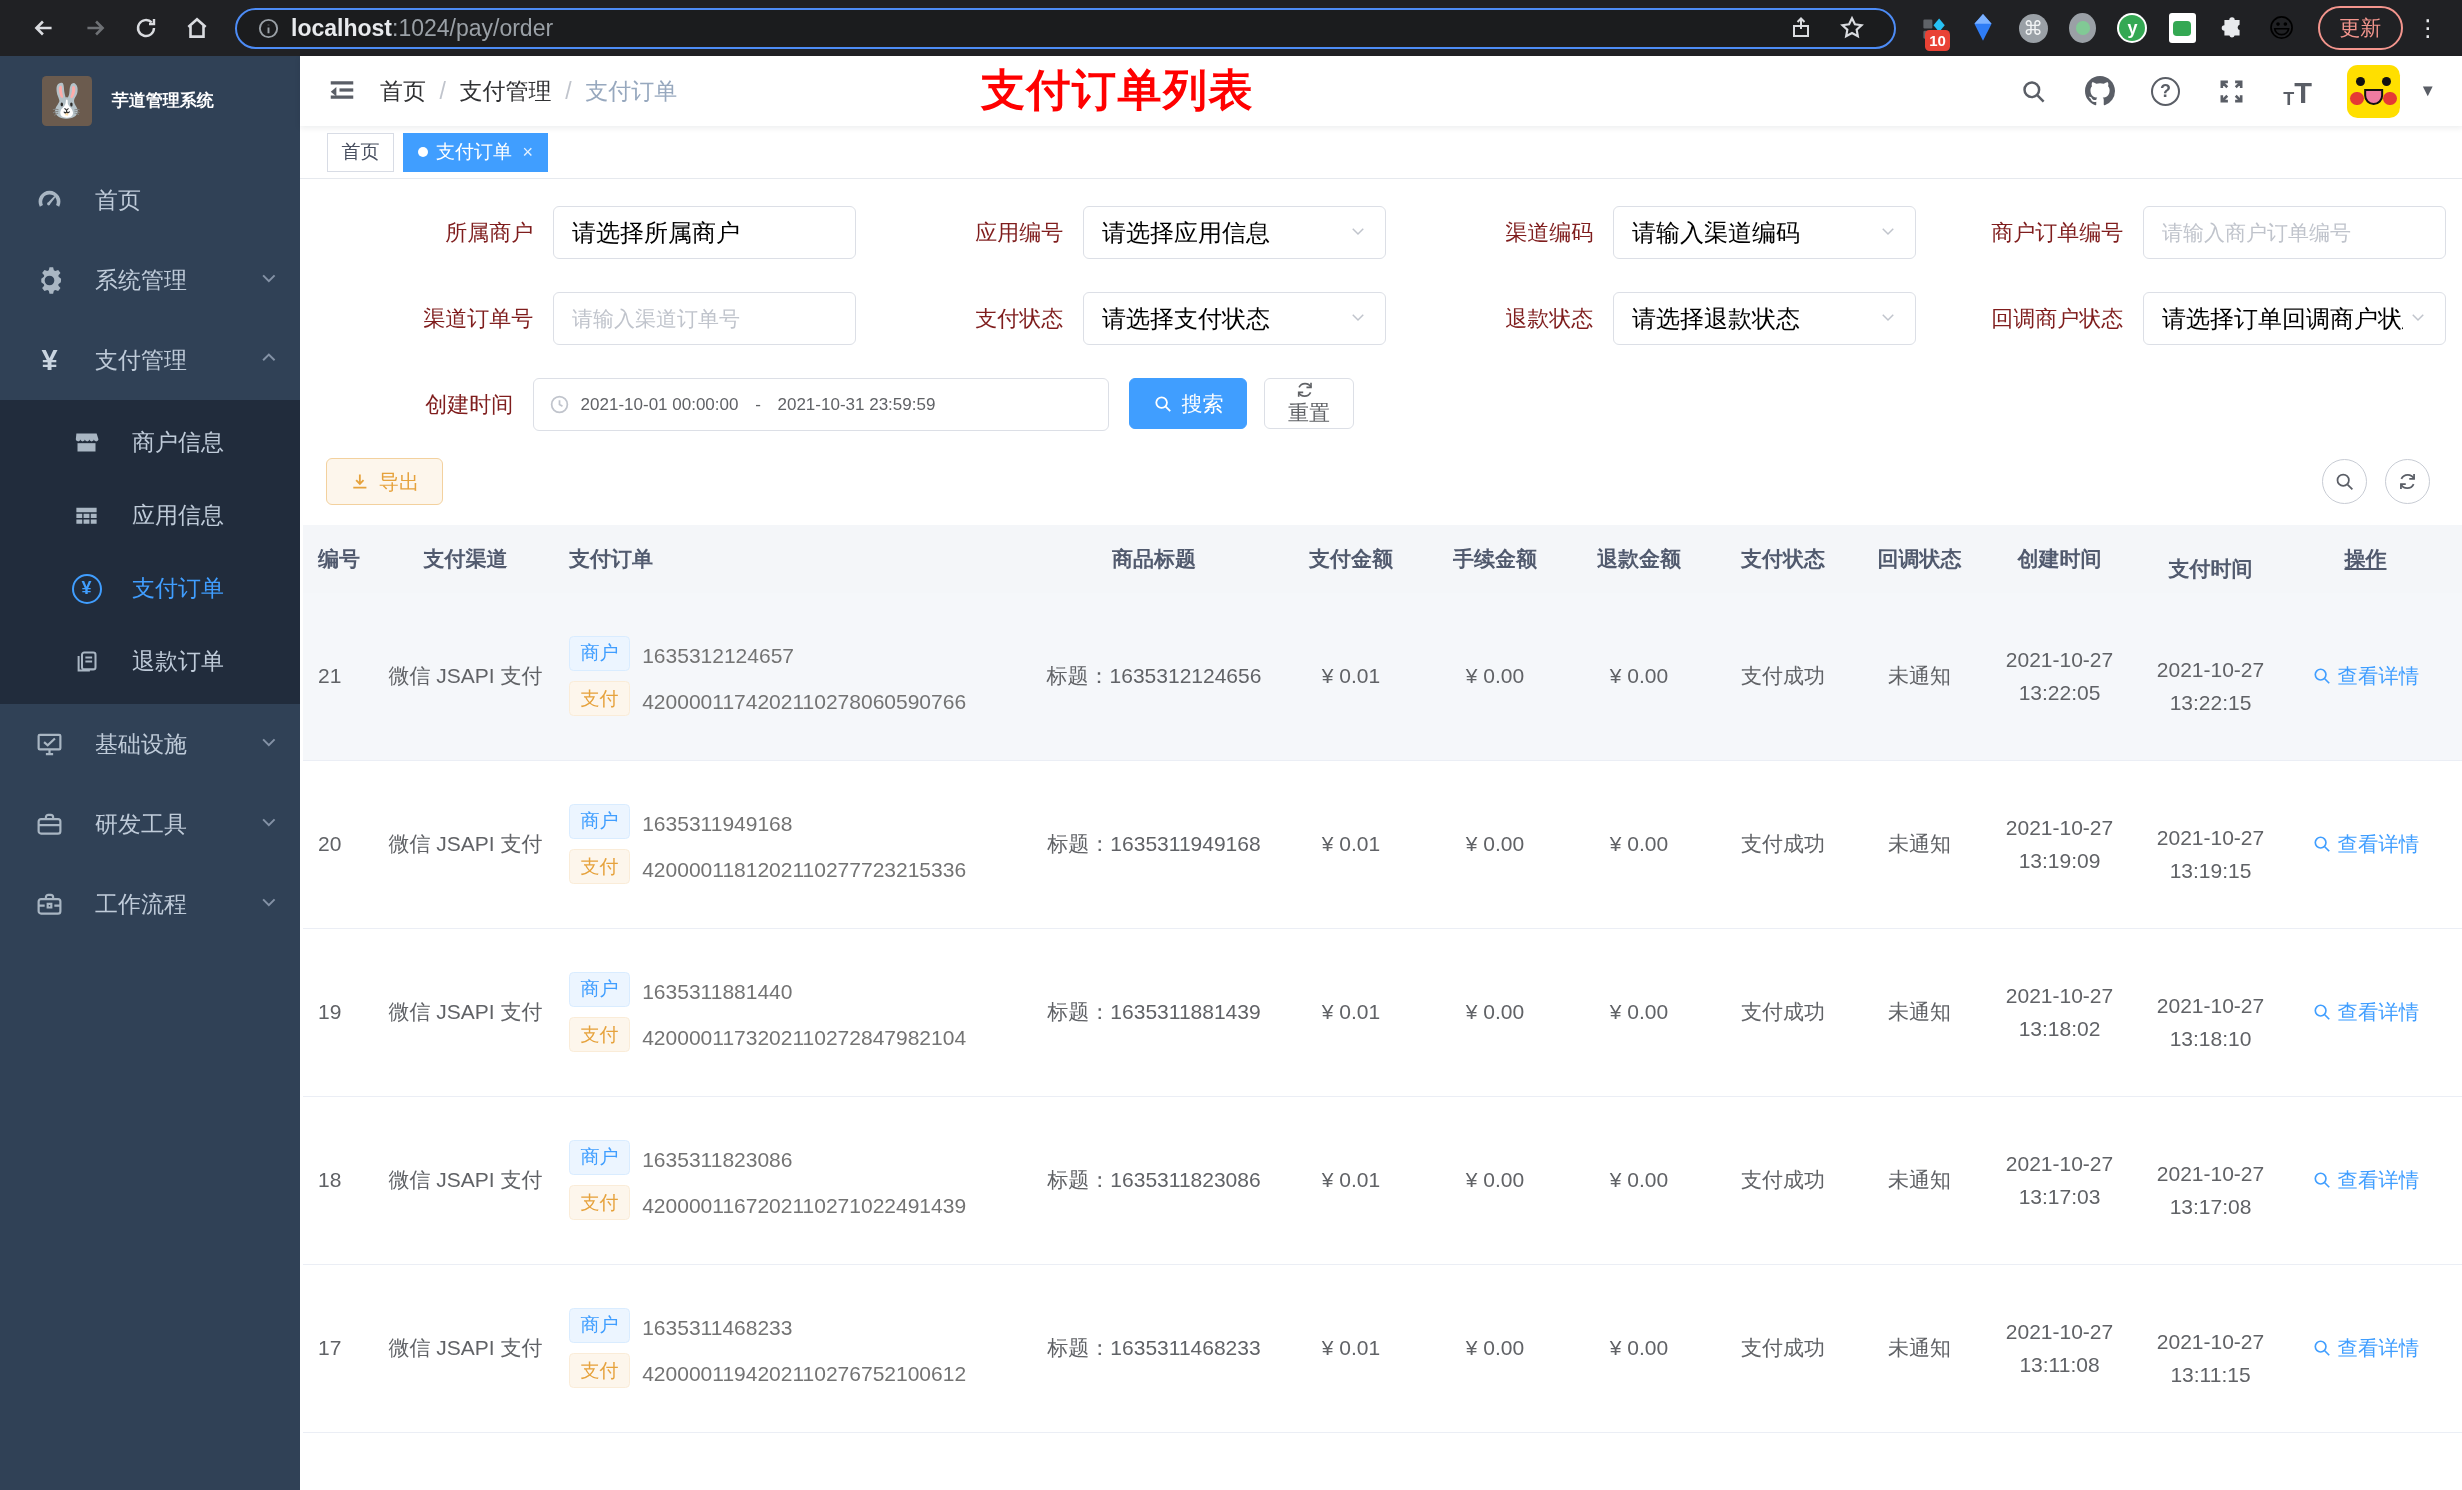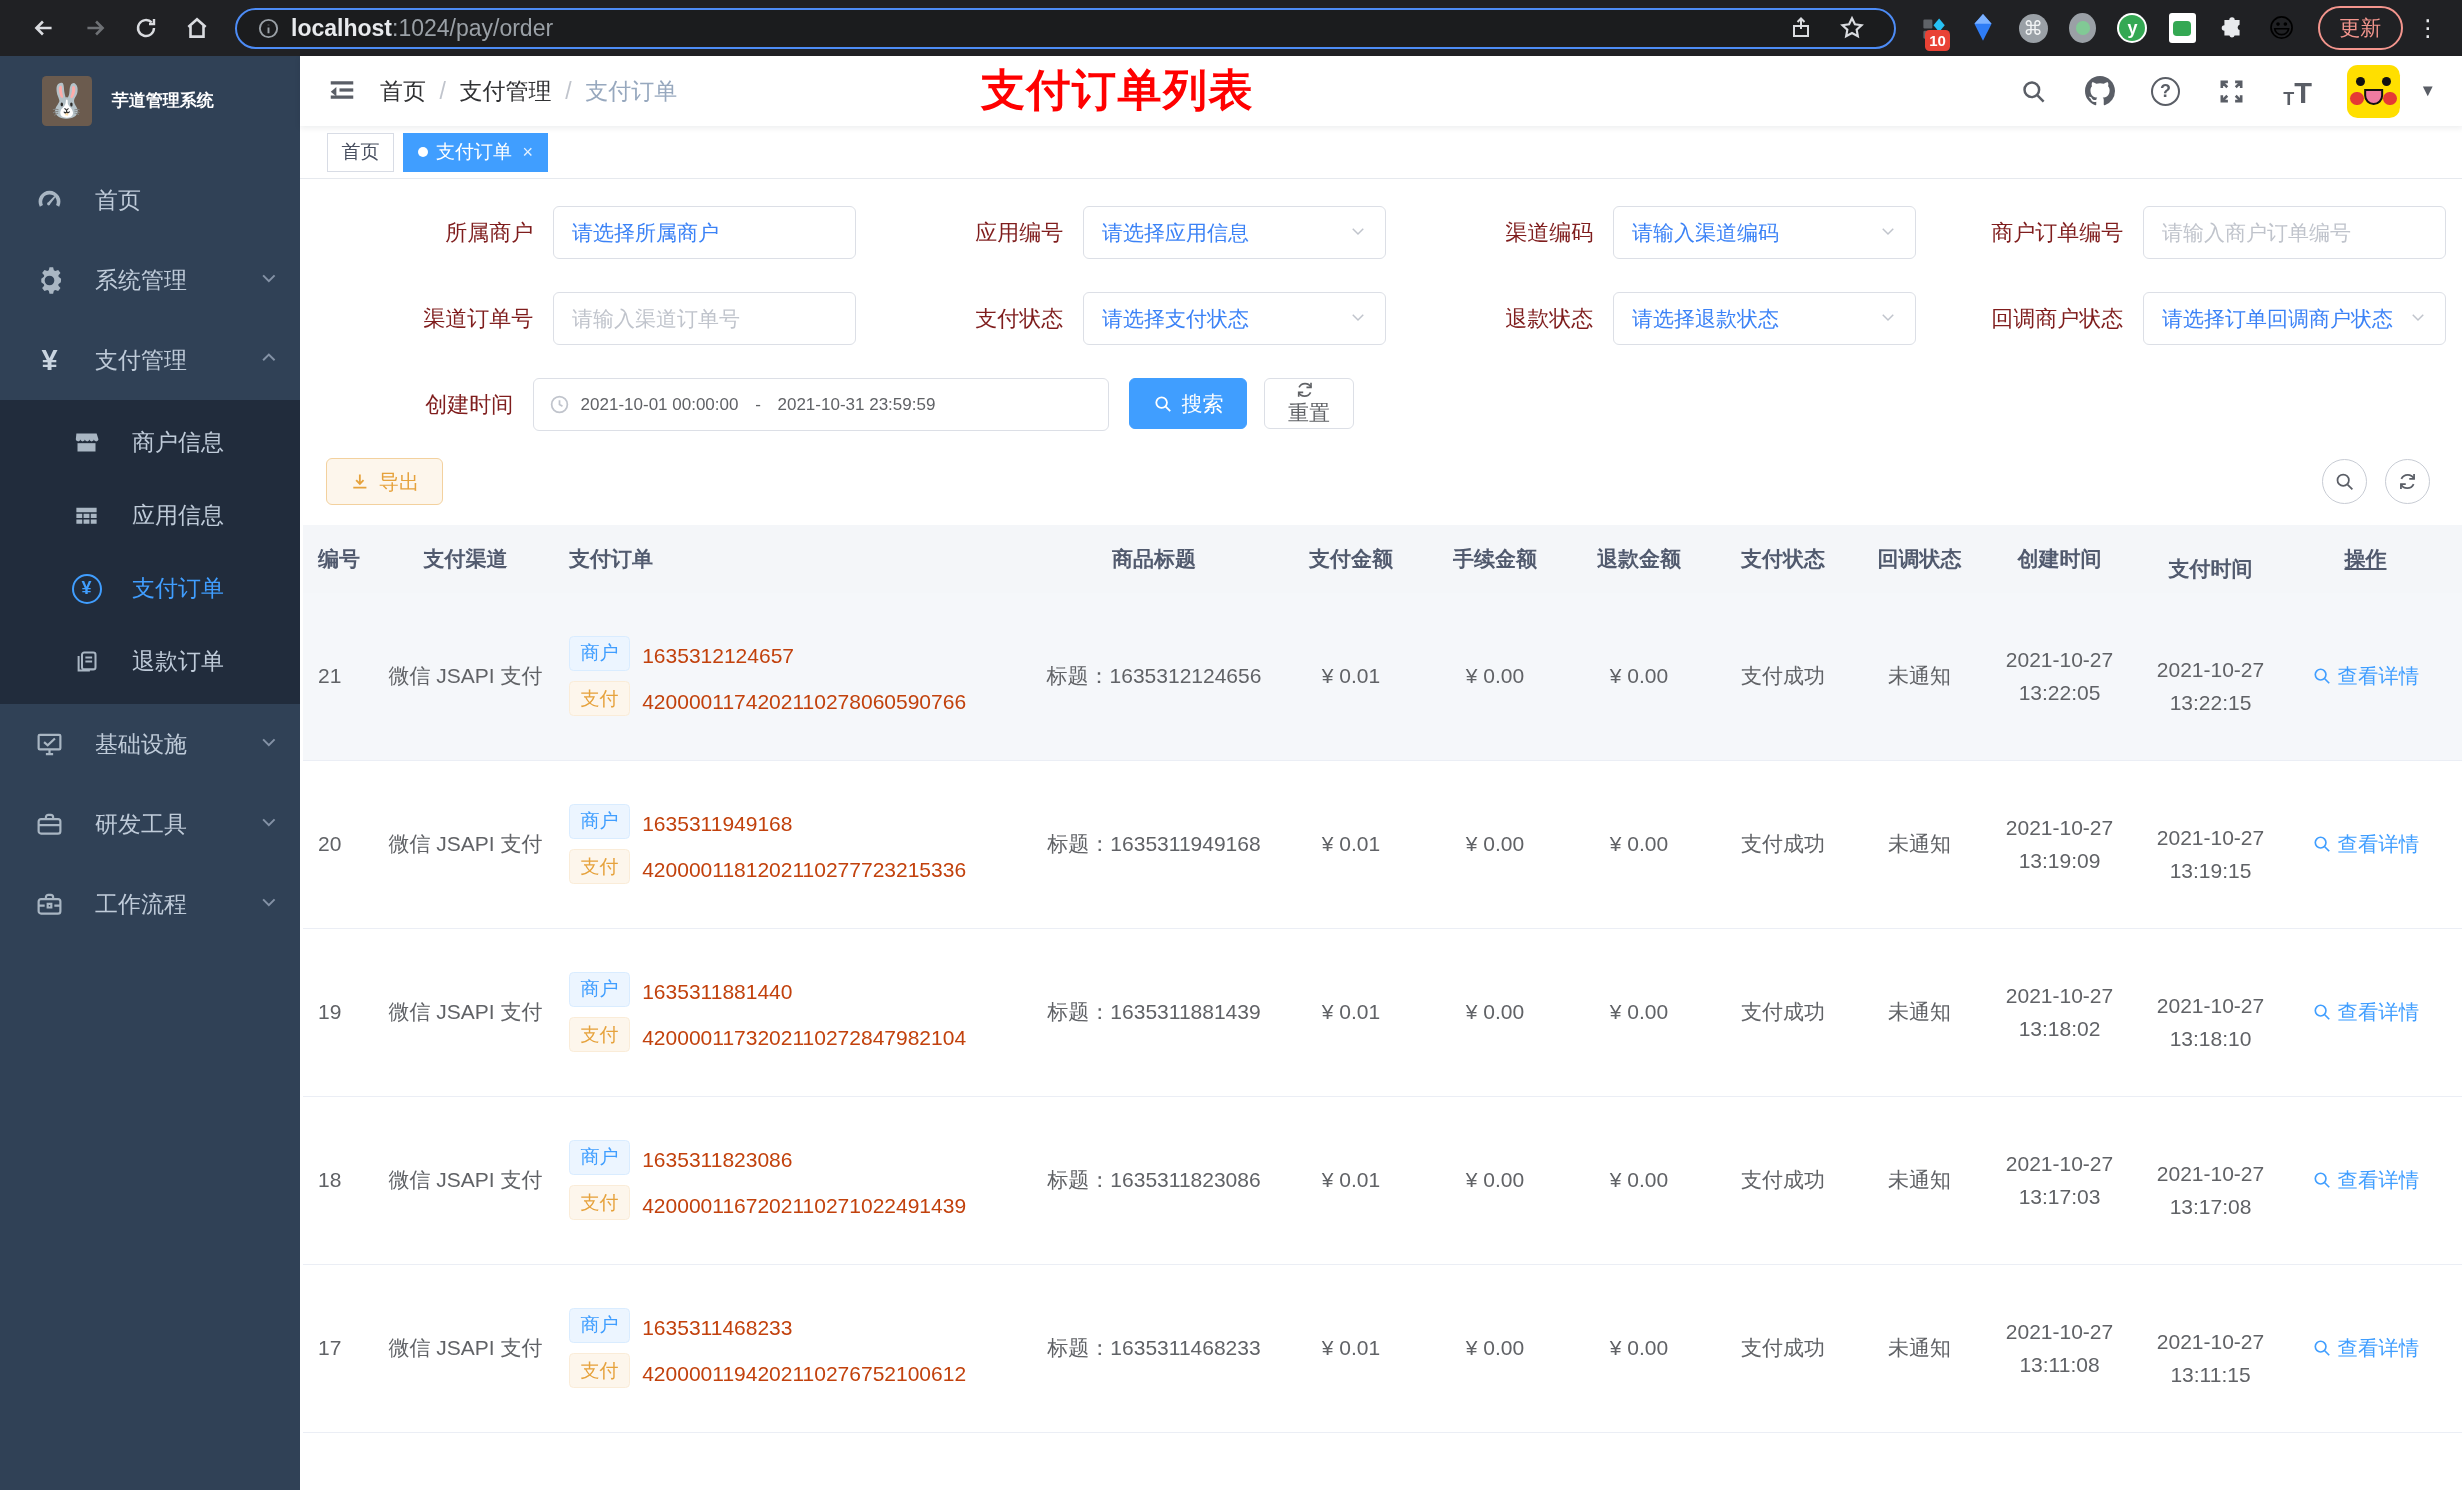--- a/index.html
+++ b/index.html
@@ -94,21 +94,21 @@
   .vtab .dot { width:10.6px; height:10.6px; border-radius:50%; background:#fff; margin-right:7.6px; }
   .vtab .x { margin-left:10.6px; font-size:18px; opacity:.85; }
 
   
   .filters { padding:27px 15px 0 26px; }
   .frow { display:flex; margin-bottom:33px; }
   .fg { width:530px; display:flex; align-items:center; flex:none; }
   .flabel { flex:1; text-align:right; padding-right:19.7px; font-size:22px; color:#7f1d1d; font-weight:500; white-space:nowrap; }
   .ctrl { width:303px; height:53px; border:0.8px solid #dcdfe6; border-radius:6px; background:#fff;
     display:flex; align-items:center; padding:0 18px; flex:none; }
-  .ctrl .ph { color:#3b82f6; font-size:21px; flex:1; white-space:nowrap; overflow:hidden; }
+  .ctrl .ph { color:#000000; font-size:24px; flex:1; white-space:nowrap; overflow:hidden; }
   .ctrl input { border:none; outline:none; width:100%; font-size:21px; color:#606266; background:transparent; }
   .ctrl input::placeholder { color:#c0c4cc; }
   .ctrl .chev { color:#c0c4cc; flex:none; margin-left:6px; }
   .daterange { width:576px; height:53px; border:0.8px solid #dcdfe6; border-radius:6px; display:flex;
     align-items:center; padding:0 15px; font-size:17px; color:#606266; }
   .daterange .clk { color:#c0c4cc; margin-right:10.6px; display:flex; }
   .daterange .dsep { margin:0 16.7px; color:#606266; }
   .btn { height:51px; border-radius:6px; font-size:21px; display:inline-flex; align-items:center;
     justify-content:center; padding:0 23px; cursor:pointer; border:0.8px solid #dcdfe6; background:#fff; color:#606266; }
   .btn svg, .btn .bic { margin-right:9px; }
@@ -129,21 +129,21 @@
   .c-id{width:68px; text-align:left; padding-left:15px;} .c-ch{width:189px;} .c-ord{width:469px; text-align:left;}
   .c-ti{width:250px;} .c-amt{width:144px;} .c-fee{width:144px;} .c-ref{width:144px;}
   .c-st{width:144px;} .c-nf{width:129px;} .c-ct{width:151px;} .c-pt{width:151px;margin-top:20px;} .c-op{width:159px;text-decoration:underline;}
   .trow { display:flex; align-items:center; height:168px; border-bottom:0.8px solid #ebeef5; background:#fff; }
   .trow.hl { background:#f5f7fa; }
   .ordline { display:flex; align-items:center; margin:10.6px 0; }
   .tag { height:35px; display:inline-flex; align-items:center; padding:0 10.6px; border-radius:4.5px;
     font-size:19px; flex:none; }
   .tag-blue { background:#ecf5ff; border:0.8px solid #d9ecff; color:#409eff; }
   .tag-orange { background:#fdf6ec; border:0.8px solid #faecd8; color:#e6a23c; }
-  .ordno { margin-left:12px; color:#c2410c;margin-top:6px; }
+  .ordno { margin-left:12px; color:#737373;margin-top:6px; }
   .dt div { line-height:33px; }
   .detail-link { color:#409eff; display:inline-flex; align-items:center; gap:6px; font-size:20.4px;
     cursor:pointer; text-decoration:none; }
 </style>
 </head>
 <body>
 
 <div id="app">
 
   <div class="browser">

